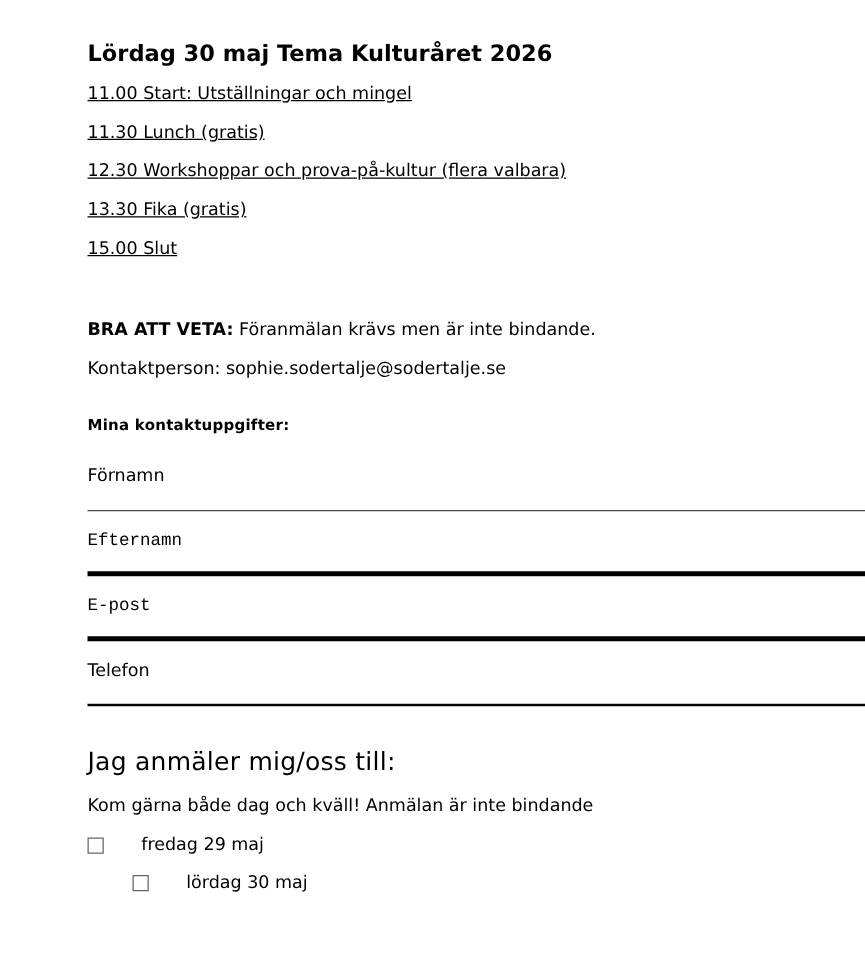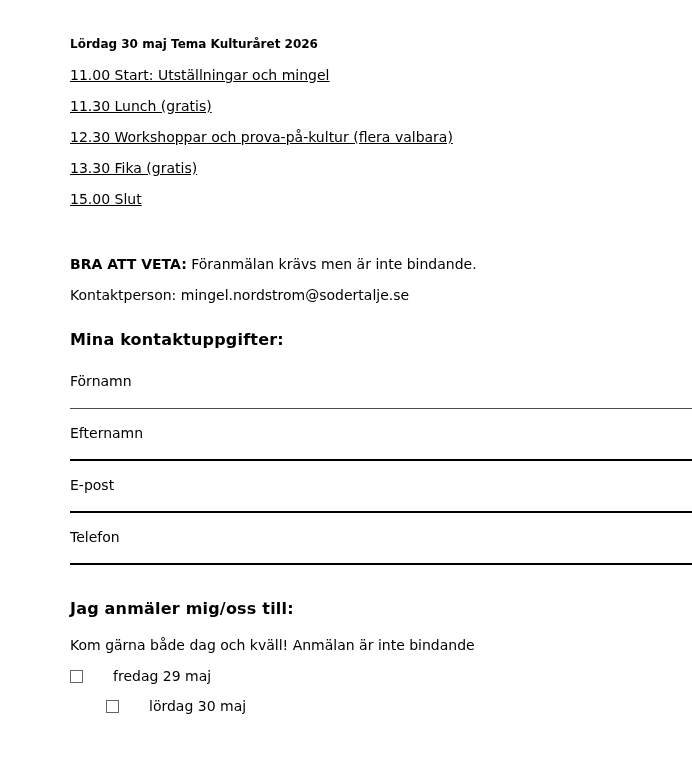--- a/index.html
+++ b/index.html
@@ -15,62 +15,62 @@
     color: #000000;
     font-size: 14px;
   }
   .page {
     box-sizing: border-box;
     width: 692px;
     height: 780px;
     padding: 36px 0 0 70px;
   }
   .schedule-heading {
-    font-size: 12px;
+    font-size: 18px;
     font-weight: bold;
     margin: 0;
     line-height: 16px;
   }
   .schedule-item {
     margin: 15px 0 0 0;
     line-height: 16px;
     text-decoration: underline;
   }
   .info-line {
     margin: 15px 0 0 0;
     line-height: 16px;
   }
   .info-line.first {
     margin-top: 49px;
   }
   .info-line b { font-weight: bold; }
   .section-heading {
-    font-size: 16px;
+    font-size: 12px;
     font-weight: bold;
     margin: 28px 0 0 0;
     line-height: 18px;
     letter-spacing: 0.2px;
   }
   .fields { margin-top: 8px; }
   .field {
     box-sizing: border-box;
     height: 52px;
     cursor: text;
   }
   .field .field-label {
     display: block;
     padding-top: 16px;
     line-height: 16px;
   }
   .field.u-dark  { border-bottom: 1px solid #4d4d4d; }
-  .field.u-gray  { border-bottom: 2px solid #000000; }
+  .field.u-gray  { border-bottom: 4px solid #000000; font-family: Liberation Mono, monospace; }
   .field.u-black { border-bottom: 2px solid #000000; }
   .register-heading {
-    font-size: 16px;
-    font-weight: bold;
+    font-size: 20px;
+    font-weight: normal;
     margin: 35px 0 0 0;
     line-height: 18px;
     letter-spacing: 0.2px;
   }
   .register-subtitle {
     margin: 19px 0 0 0;
     line-height: 16px;
   }
   .check-row {
     display: flex;
@@ -101,21 +101,21 @@
   <h2 class="schedule-heading">Lördag 30 maj Tema Kulturåret 2026</h2>
 
   <p class="schedule-item">11.00 Start: Utställningar och mingel</p>
   <p class="schedule-item">11.30 Lunch (gratis)</p>
   <p class="schedule-item">12.30 Workshoppar och prova-på-kultur (flera valbara)</p>
   <p class="schedule-item">13.30 Fika (gratis)</p>
   <p class="schedule-item">15.00 Slut</p>
 
   <p class="info-line first"><b>BRA ATT VETA:</b> <span>Föranmälan krävs men är inte bindande.</span></p>
 
-  <p class="info-line">Kontaktperson: mingel.nordstrom@sodertalje.se</p>
+  <p class="info-line">Kontaktperson: sophie.sodertalje@sodertalje.se</p>
 
   <h2 class="section-heading">Mina kontaktuppgifter:</h2>
 
   <div class="fields">
     <div class="field u-dark">
       <span class="field-label">Förnamn</span>
     </div>
     <div class="field u-gray">
       <span class="field-label">Efternamn</span>
     </div>

